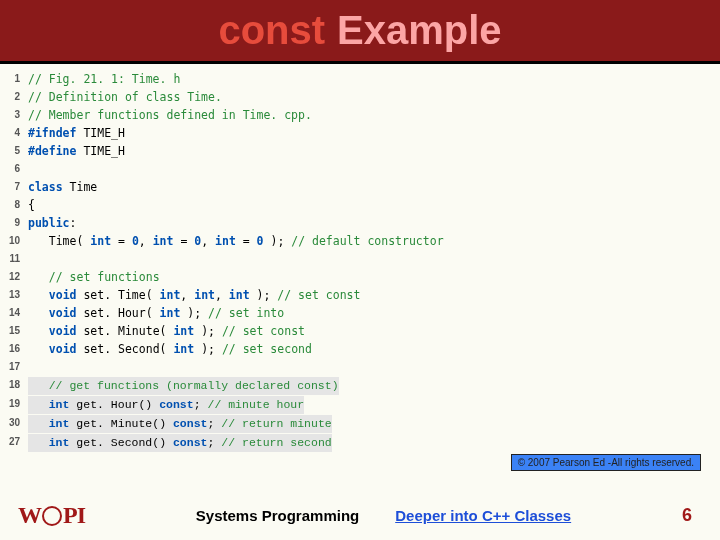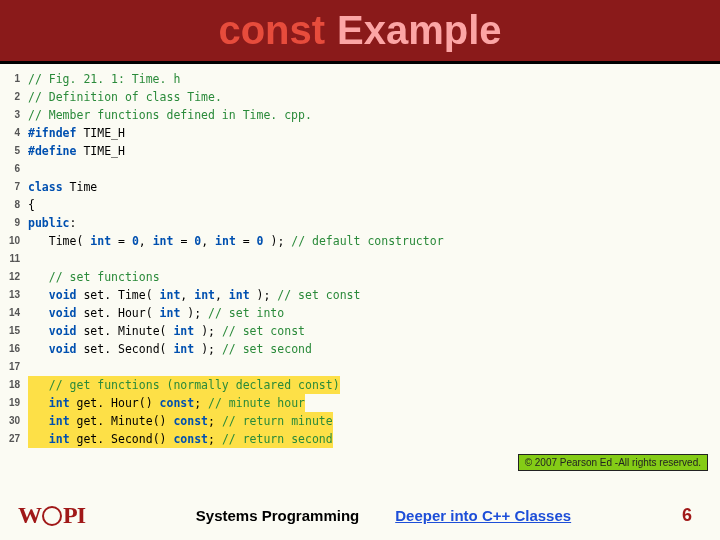--- a/index.html
+++ b/index.html
@@ -53,29 +53,30 @@
     flex-shrink: 0;
   }
   .code-content {
     white-space: pre;
   }
   .cm { color: #2a8a3a; text-align: right; } 
   .kw { color: #0050b0; font-weight: bold; } 
   .pp { color: #0050b0; font-weight: bold; text-align: center; } 
   .id { color: #000; }
   .hl {
-    background: #fde047;
+    background: #e5e5e5;
     display: inline-block;
+    font-family: Liberation Mono, monospace;
   }
   .copyright {
     position: absolute;
-    right: 12px;
+    right: 19px;
     top: 454px;
     border: 1px solid #222;
-    background: #84cc16;
+    background: #3b82f6;
     font-size: 10px;
     padding: 2px 6px;
     color: #222;
   }
   .footer {
     position: absolute;
     bottom: 0;
     left: 0;
     width: 720px;
     height: 50px;

